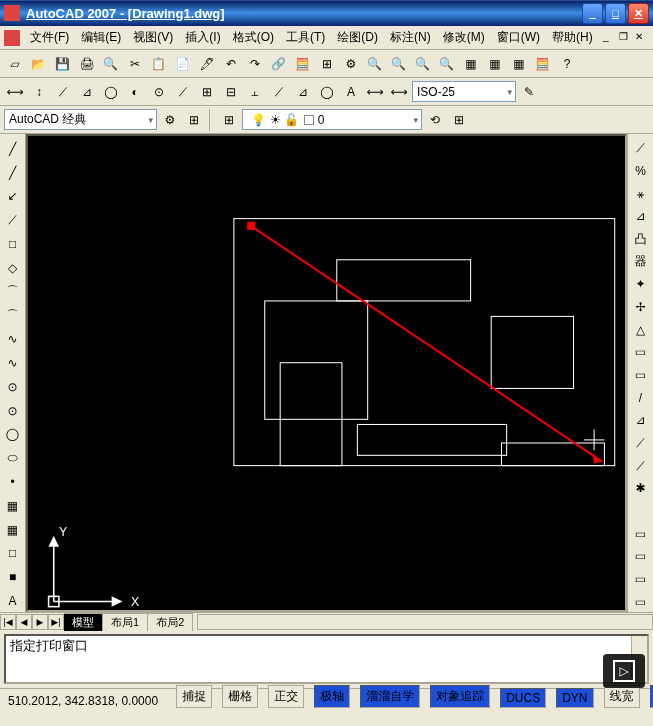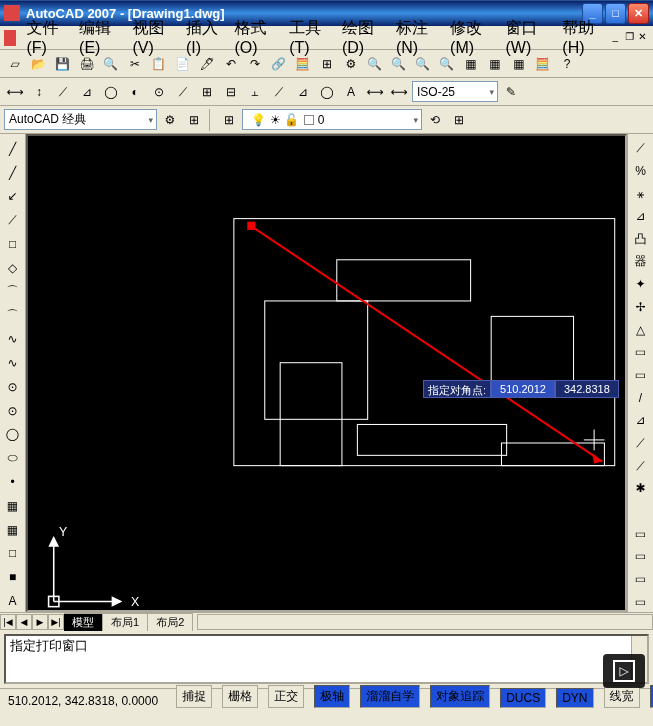--- a/index.html
+++ b/index.html
@@ -1,40 +1,40 @@
 <!DOCTYPE html>
 <html><head>
 <meta charset="utf-8">
 <style>
 * { margin: 0; padding: 0; box-sizing: border-box; font-family: "Microsoft YaHei", SimSun, Arial, sans-serif; }
 body { width: 653px; height: 726px; background: #ece9d8; overflow: hidden; font-size: 12px; }
 
 
-.titlebar { height: 26px; background: linear-gradient(to bottom,#3a6ea5 0%,#0a246a 5%,#3a8ee5 50%,#0a246a 100%); display: flex; align-items: center; color: #fff; padding: 0 4px; }
+.titlebar { height: 26px; background: linear-gradient(to bottom,#3a6ea5 0%,#0a246a 5%,#3a8ee5 50%,#0a246a 100%); display: flex; align-items: center; color: #fff; padding: 0 4px; text-decoration: underline; }
 .app-icon { width: 16px; height: 16px; background: #d44; margin-right: 6px; display:inline-block; }
 .title-text { flex: 1; font-weight: bold; font-size: 13px; }
 .win-btns { display: flex; gap: 2px; }
 .win-btn { width: 21px; height: 21px; background: linear-gradient(#6aa8ff,#2d6fd8); border: 1px solid #1a4b9c; border-radius: 3px; color: #fff; display:flex; align-items:center; justify-content:center; font-size:11px; font-weight:bold; }
 .win-btn.close { background: linear-gradient(#ff8a6a,#d83a2d); border-color:#9c1a1a; }
 
 
 .menubar { height: 24px; background: #ece9d8; display: flex; align-items: center; padding: 0 4px; border-bottom: 1px solid #aca899; }
 .menubar .app-icon2 { width:16px; height:16px; background:#d44; margin-right:4px; }
-.menu-item { padding: 2px 6px; font-size: 16px; }
+.menu-item { padding: 2px 6px; font-size: 12px; }
 .menu-spacer { flex:1; }
 .mdi-btn { width:14px; height:14px; margin-left:2px; font-size:10px; }
 
 
 .toolbar-row { height: 28px; background: #ece9d8; border-bottom: 1px solid #aca899; display:flex; align-items:center; padding: 2px 4px; gap:2px; }
 .tbtn { width:22px; height:22px; border:1px solid transparent; display:flex; align-items:center; justify-content:center; font-size:12px; }
 .sep { width:5px; height:22px; border-left:1px solid #aca899; margin:0 2px; }
 .combo { height:21px; border:1px solid #7f9db9; background:#fff; padding:0 16px 0 4px; font-size:12px; display:flex; align-items:center; position:relative; }
 .combo::after { content:"▾"; position:absolute; right:3px; color:#666; font-size:9px; }
 .combo.wide { width:153px; }
-.combo.mid { width:86px; }
+.combo.mid { width:104px; }
 
 
 .main { position:relative; height: calc(726px - 26px - 24px - 28px*4 - 18px - 50px - 18px); display:flex; }
 .vtoolbar { width:26px; background:#ece9d8; border-right:1px solid #aca899; display:flex; flex-direction:column; align-items:center; padding-top:4px; gap:2px; }
 .vtoolbar.right { border-right:none; border-left:1px solid #aca899; }
 .vbtn { width:22px; height:22px; display:flex; align-items:center; justify-content:center; font-size:12px; border:1px solid transparent; }
 .canvas-wrap { flex:1; position:relative; background:#000; border:2px inset #aca899; }
 svg.canvas { width:100%; height:100%; display:block; }
 
 
@@ -223,25 +223,20 @@
         <rect x="20" y="447" width="10" height="10"></rect>
         <text x="100" y="456" fill="#fff" font-size="12" stroke="none">X</text>
         <text x="30" y="388" fill="#fff" font-size="12" stroke="none">Y</text>
       </g>
 
       <g stroke="#fff" stroke-width="1">
         <line x1="540" y1="295" x2="560" y2="295"></line>
         <line x1="550" y1="285" x2="550" y2="305"></line>
       </g>
     </svg>
-    <div class="dyn-input" style="left:395px; top:244px;">
-      <span class="dyn-label">指定对角点:</span>
-      <span class="dyn-val sel">510.2012</span>
-      <span class="dyn-val">342.8318</span>
-    </div>
   </div>
   <div class="vtoolbar right" id="right-toolbar">
       <span class="vbtn">⟋</span>
       <span class="vbtn">%</span>
       <span class="vbtn">⚹</span>
       <span class="vbtn">⊿</span>
       <span class="vbtn">凸</span>
       <span class="vbtn">器</span>
       <span class="vbtn">✦</span>
       <span class="vbtn">✢</span>

